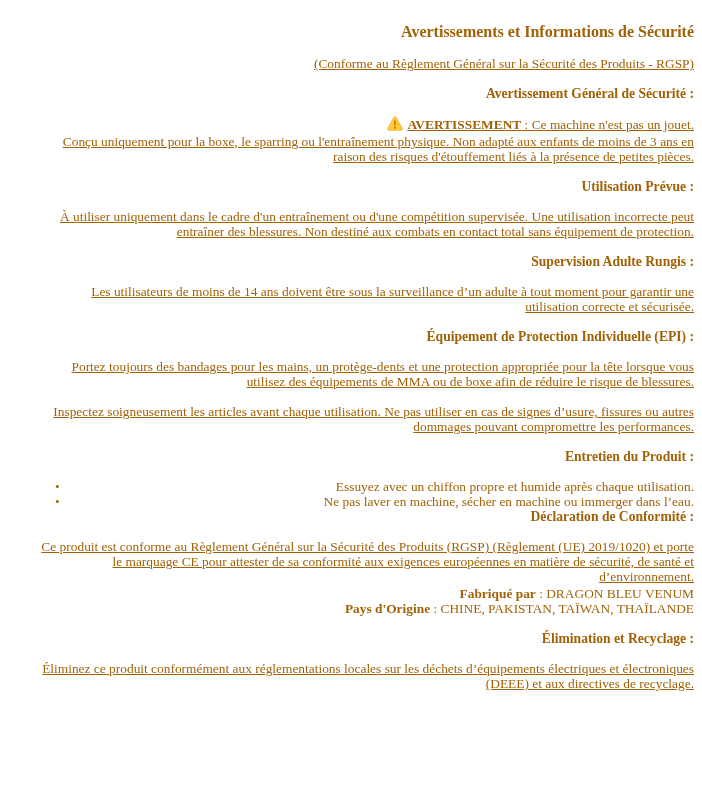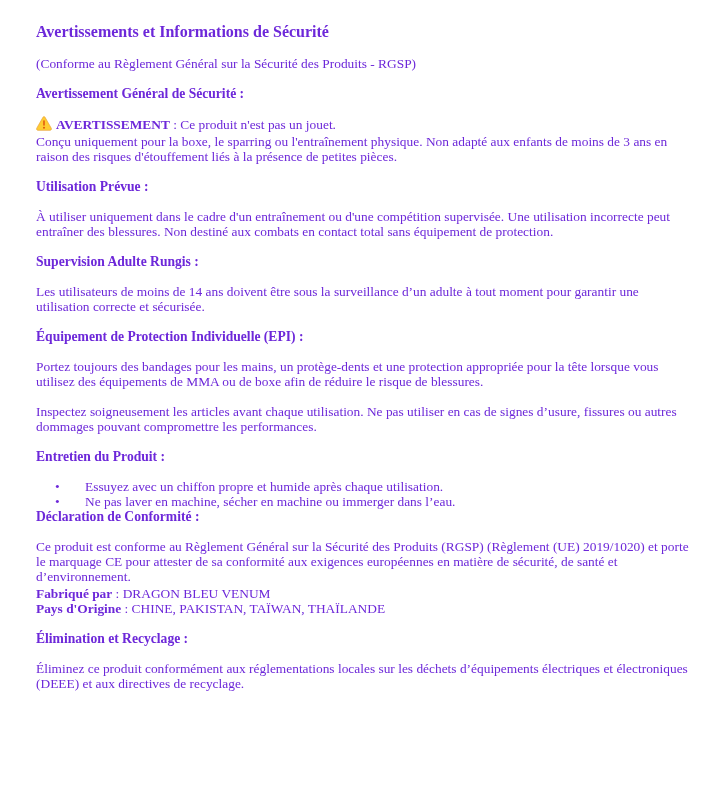--- a/index.html
+++ b/index.html
@@ -5,46 +5,48 @@
   html, body {
     margin: 0;
     padding: 0;
     background: #ffffff;
   }
   .page {
     width: 702px;
     height: 803px;
     box-sizing: border-box;
     background: #ffffff;
-    color: #6d28d9;
+    color: #a16207;
     padding: 23px 8px 0 36px;
     overflow: hidden;
     font-family: "Liberation Serif", "DejaVu Serif", serif;
     font-size: 13.4px;
     line-height: 15px;
+    text-align: right;
   }
   .doc-title {
     font-size: 16px;
     font-weight: bold;
     line-height: 18px;
     margin: 0;
   }
   .block {
     margin: 2px 0 0 0;
   }
   .heading {
     font-weight: bold;
     margin: 15px 0 0 0;
     font-size: 13.6px;
   }
   .heading.tight {
     margin-top: 0;
   }
   p.para {
     margin: 15px 0 0 0;
+    text-decoration: underline;
   }
   .bold {
     font-weight: bold;
   }
   ul.care-list {
     list-style: none;
     margin: 15px 0 0 0;
     padding: 0;
   }
   ul.care-list li {
@@ -76,21 +78,21 @@
 
   <p class="para">(Conforme au Règlement Général sur la Sécurité des Produits - RGSP)</p>
 
   <p class="heading">Avertissement Général de Sécurité :</p>
 
   <p class="para">
     <span class="warn-icon"><svg width="16" height="15" viewBox="0 0 32 30" aria-hidden="true">
       <path d="M13.9 2.6 L1.5 24.4 c-1.1 1.9 0.3 4.2 2.5 4.2 h24 c2.2 0 3.6-2.3 2.5-4.2 L18.1 2.6 c-1.1-1.9-3.1-1.9-4.2 0 Z" fill="#FFCC33" stroke="#E8A33D" stroke-width="1.4" stroke-linejoin="round"></path>
       <rect x="14.4" y="8.5" width="3.2" height="11" rx="1.6" fill="#E25B0E"></rect>
       <circle cx="16" cy="23.6" r="2.1" fill="#E25B0E"></circle>
-    </svg></span><span class="bold">AVERTISSEMENT</span><span> : Ce produit n'est pas un jouet.</span><br>
+    </svg></span><span class="bold">AVERTISSEMENT</span><span> : Ce machine n'est pas un jouet.</span><br>
     <span>Conçu uniquement pour la boxe, le sparring ou l'entraînement physique. Non adapté aux enfants de moins de 3 ans en raison des risques d'étouffement liés à la présence de petites pièces.</span>
   </p>
 
   <p class="heading">Utilisation Prévue :</p>
   <p class="para">À utiliser uniquement dans le cadre d'un entraînement ou d'une compétition supervisée. Une utilisation incorrecte peut entraîner des blessures. Non destiné aux combats en contact total sans équipement de protection.</p>
 
   <p class="heading">Supervision Adulte Rungis :</p>
   <p class="para">Les utilisateurs de moins de 14 ans doivent être sous la surveillance d’un adulte à tout moment pour garantir une utilisation correcte et sécurisée.</p>
 
   <p class="heading">Équipement de Protection Individuelle (EPI) :</p>

